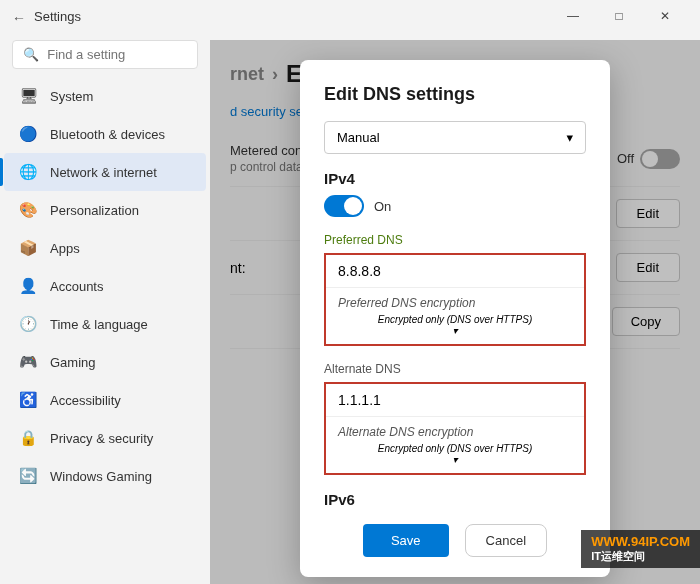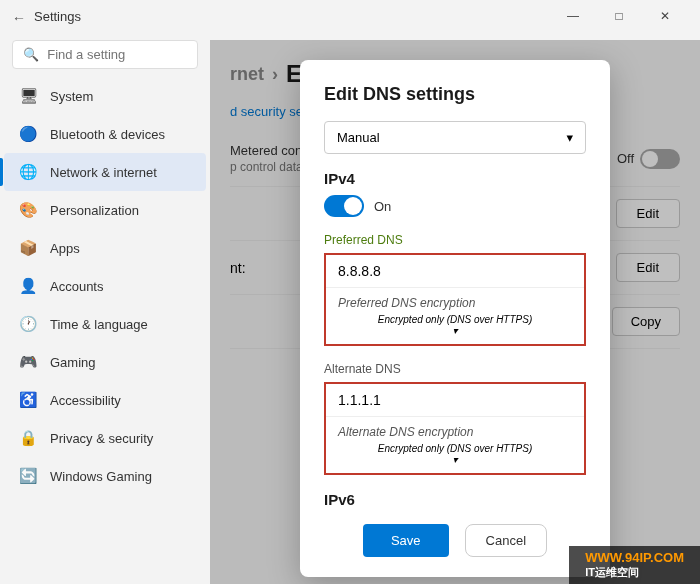--- a/index.html
+++ b/index.html
@@ -364,27 +364,27 @@
       border: 1px solid #ccc;
       border-radius: 8px;
       padding: 8px 20px;
       font-size: 13px;
       cursor: pointer;
     }
 
     
     .watermark {
       position: absolute;
-      bottom: 0;
+      bottom: 16px;
       right: 0;
       background: rgba(0,0,0,0.7);
       color: #ff9900;
       font-size: 13px;
       font-weight: bold;
-      padding: 4px 16px;
+      padding: 4px 10px;
       z-index: 200;
     }
     .watermark-line2 {
       color: white;
       font-size: 11px;
     }
 
     
     .panel-right-rows {
       margin-top: 8px;

